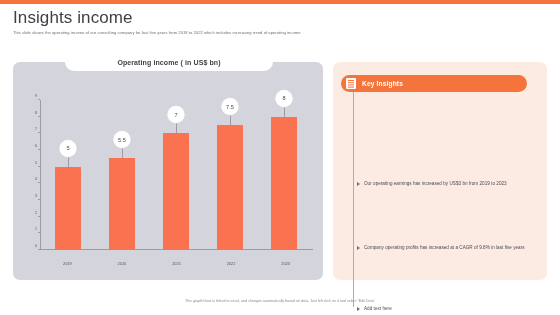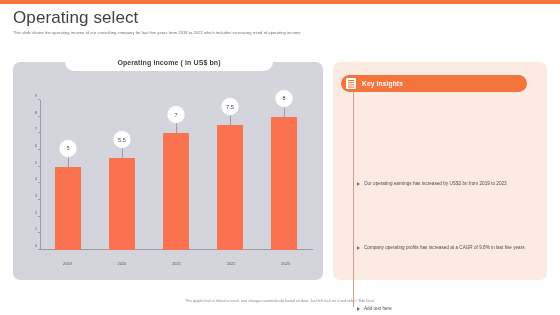--- a/index.html
+++ b/index.html
@@ -276,21 +276,21 @@
     font-size: 3.6px;
     color: #8A8A92;
     letter-spacing: 0.02px;
   }
 </style>
 </head>
 <body>
 
 <div class="top-accent"></div>
 
-<div class="page-title">Operating select</div>
+<div class="page-title">Insights income</div>
 <div class="page-subtitle">This slide shows the operating income of our consulting company for last five years from 2018 to 2022 which includes increasing trend of operating income</div>
 
 <div class="chart-card">
   <div class="chart-title-pill">
     <span>Operating income ( in US$ bn)</span>
   </div>
 
   <div class="plot">
     <div class="y-axis-line"></div>
     <div class="x-axis-line"></div>

